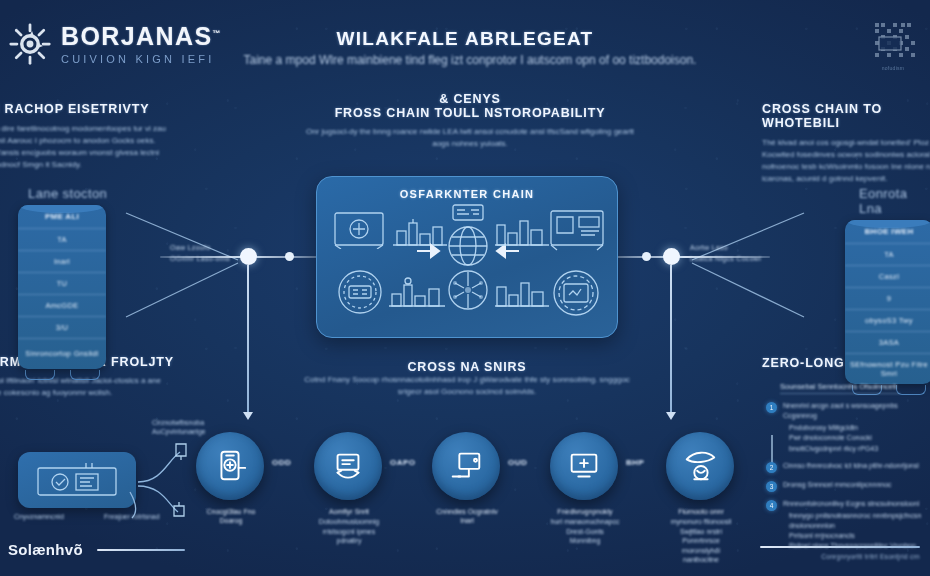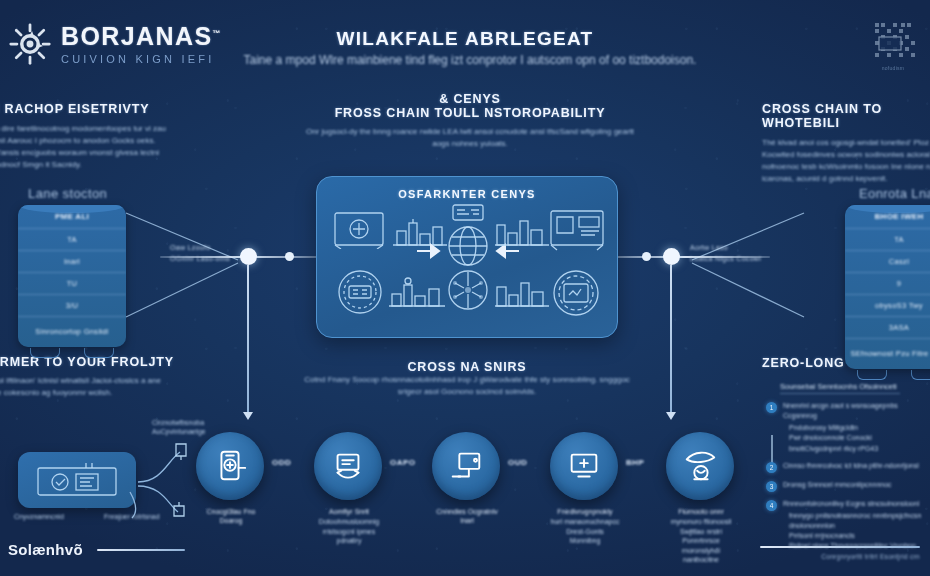--- a/index.html
+++ b/index.html
@@ -78,21 +78,21 @@
   #sec-right{left:762px;top:102px;width:200px;}
   #sec-bl{left:-22px;top:355px;width:220px;}
   #sec-bc{left:292px;top:360px;width:350px;}
   #sec-br{left:762px;top:356px;width:180px;}
 
   
   .stack-label{
     font-size:13px;color:#a9c2e0;letter-spacing:.4px;filter:blur(.9px);
   }
   .stack{
-    width:108px;border-radius:10px;background:linear-gradient(180deg,#2d6aa6 0%,#27608f 100%);
+    width:88px;border-radius:10px;background:linear-gradient(180deg,#2d6aa6 0%,#27608f 100%);
     box-shadow:0 3px 10px rgba(0,0,0,.35);position:relative;overflow:hidden;
   }
   .stack-top{
     position:absolute;left:0;right:0;top:-8px;height:16px;border-radius:50%;
     background:#3a7cbc;
   }
   .stack-row{
     position:relative;height:22px;display:flex;align-items:center;justify-content:center;
     border-bottom:1px solid rgba(160,200,240,.35);
     font-size:7.5px;color:#dfeaf8;letter-spacing:.3px;filter:blur(.85px);text-align:center;
@@ -285,20 +285,21 @@
   </div>
 
   <div class="abs" style="left:18px;top:186px;">
     <div class="stack-label" style="margin-left:10px;margin-bottom:4px;">Lane stocton</div>
     <div class="stack">
       <div class="stack-top"></div>
       <div class="stack-row head">PME ALI</div>
       <div class="stack-row">TA</div>
       <div class="stack-row">Inarl</div>
       <div class="stack-row">TU</div>
+      <div class="stack-row">AmcGDE</div>
       <div class="stack-row">3/U</div>
       <div class="stack-row">Sinroncortop Gnslidl</div>
     </div>
     <div class="stack-feet">
         <i></i>
         <i></i>
       </div>
   </div>
 
   <div class="abs" style="left:845px;top:186px;">
@@ -344,21 +345,21 @@
     <div>Aortw Laso</div>
     <div>Luatca Nlgcs Cocowi</div>
   </div>
 
   <div class="abs drop" style="left:247px;top:265px;height:150px;"></div>
   <div class="abs drop-head" style="left:243px;top:412px;"></div>
   <div class="abs drop" style="left:670px;top:265px;height:150px;"></div>
   <div class="abs drop-head" style="left:666px;top:412px;"></div>
 
   <div class="abs" id="chain-panel">
-    <div id="chain-title">OSFARKNTER CENYS</div>
+    <div id="chain-title">OSFARKNTER CHAIN</div>
 
     <svg class="cell blur-sm" style="left:16px;top:34px;" width="52" height="38">
       <rect class="sketch" x="2" y="2" width="48" height="32" rx="2"></rect>
       <circle class="sketch" cx="26" cy="18" r="9"></circle>
       <path class="sketch" d="M20 18 h12 M26 12 v12"></path>
       <path class="sketch" d="M2 34 L8 38 M50 34 L44 38"></path>
     </svg>
 
     <svg class="cell blur-sm" style="left:74px;top:38px;" width="58" height="32">
       <path class="sketch" d="M2 30 h54"></path>

